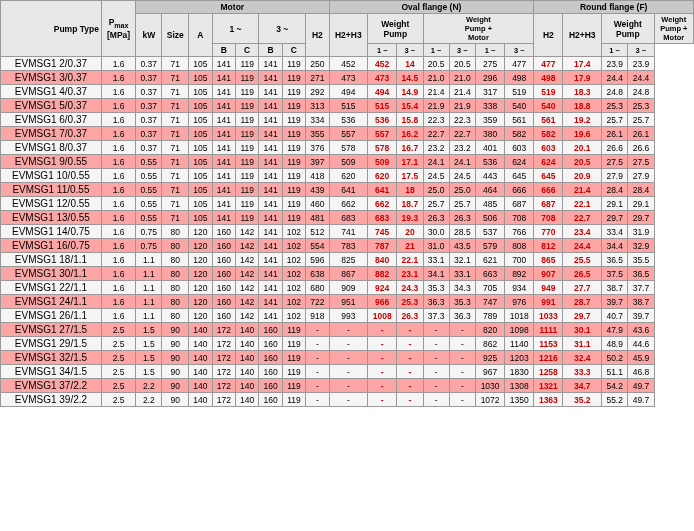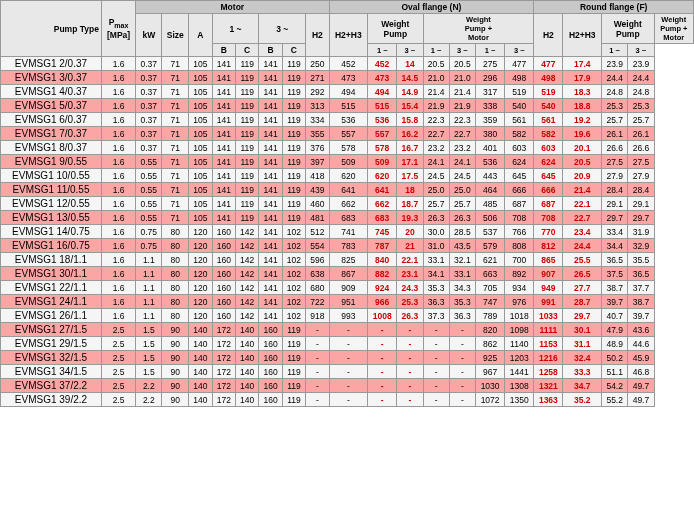--- a/index.html
+++ b/index.html
@@ -603,21 +603,21 @@
           <td>140</td>
           <td>160</td>
           <td>119</td>
           <td>-</td>
           <td>-</td>
           <td class="highlight">-</td>
           <td class="highlight">-</td>
           <td>-</td>
           <td>-</td>
           <td>967</td>
-          <td>1441</td>
+          <td>1830</td>
           <td class="highlight">1258</td>
           <td class="highlight">33.3</td>
           <td>51.1</td>
           <td>46.8</td>
         </tr>
         <tr class="row-odd">
           <td class="pump-type">EVMSG1 37/2.2</td>
           <td>2.5</td>
           <td>2.2</td>
           <td>90</td>

